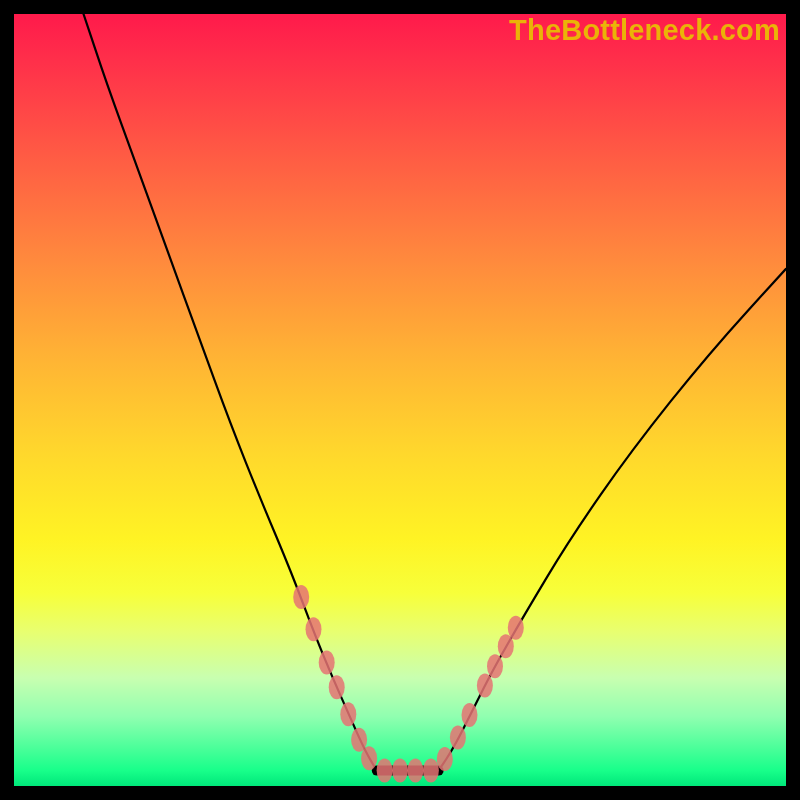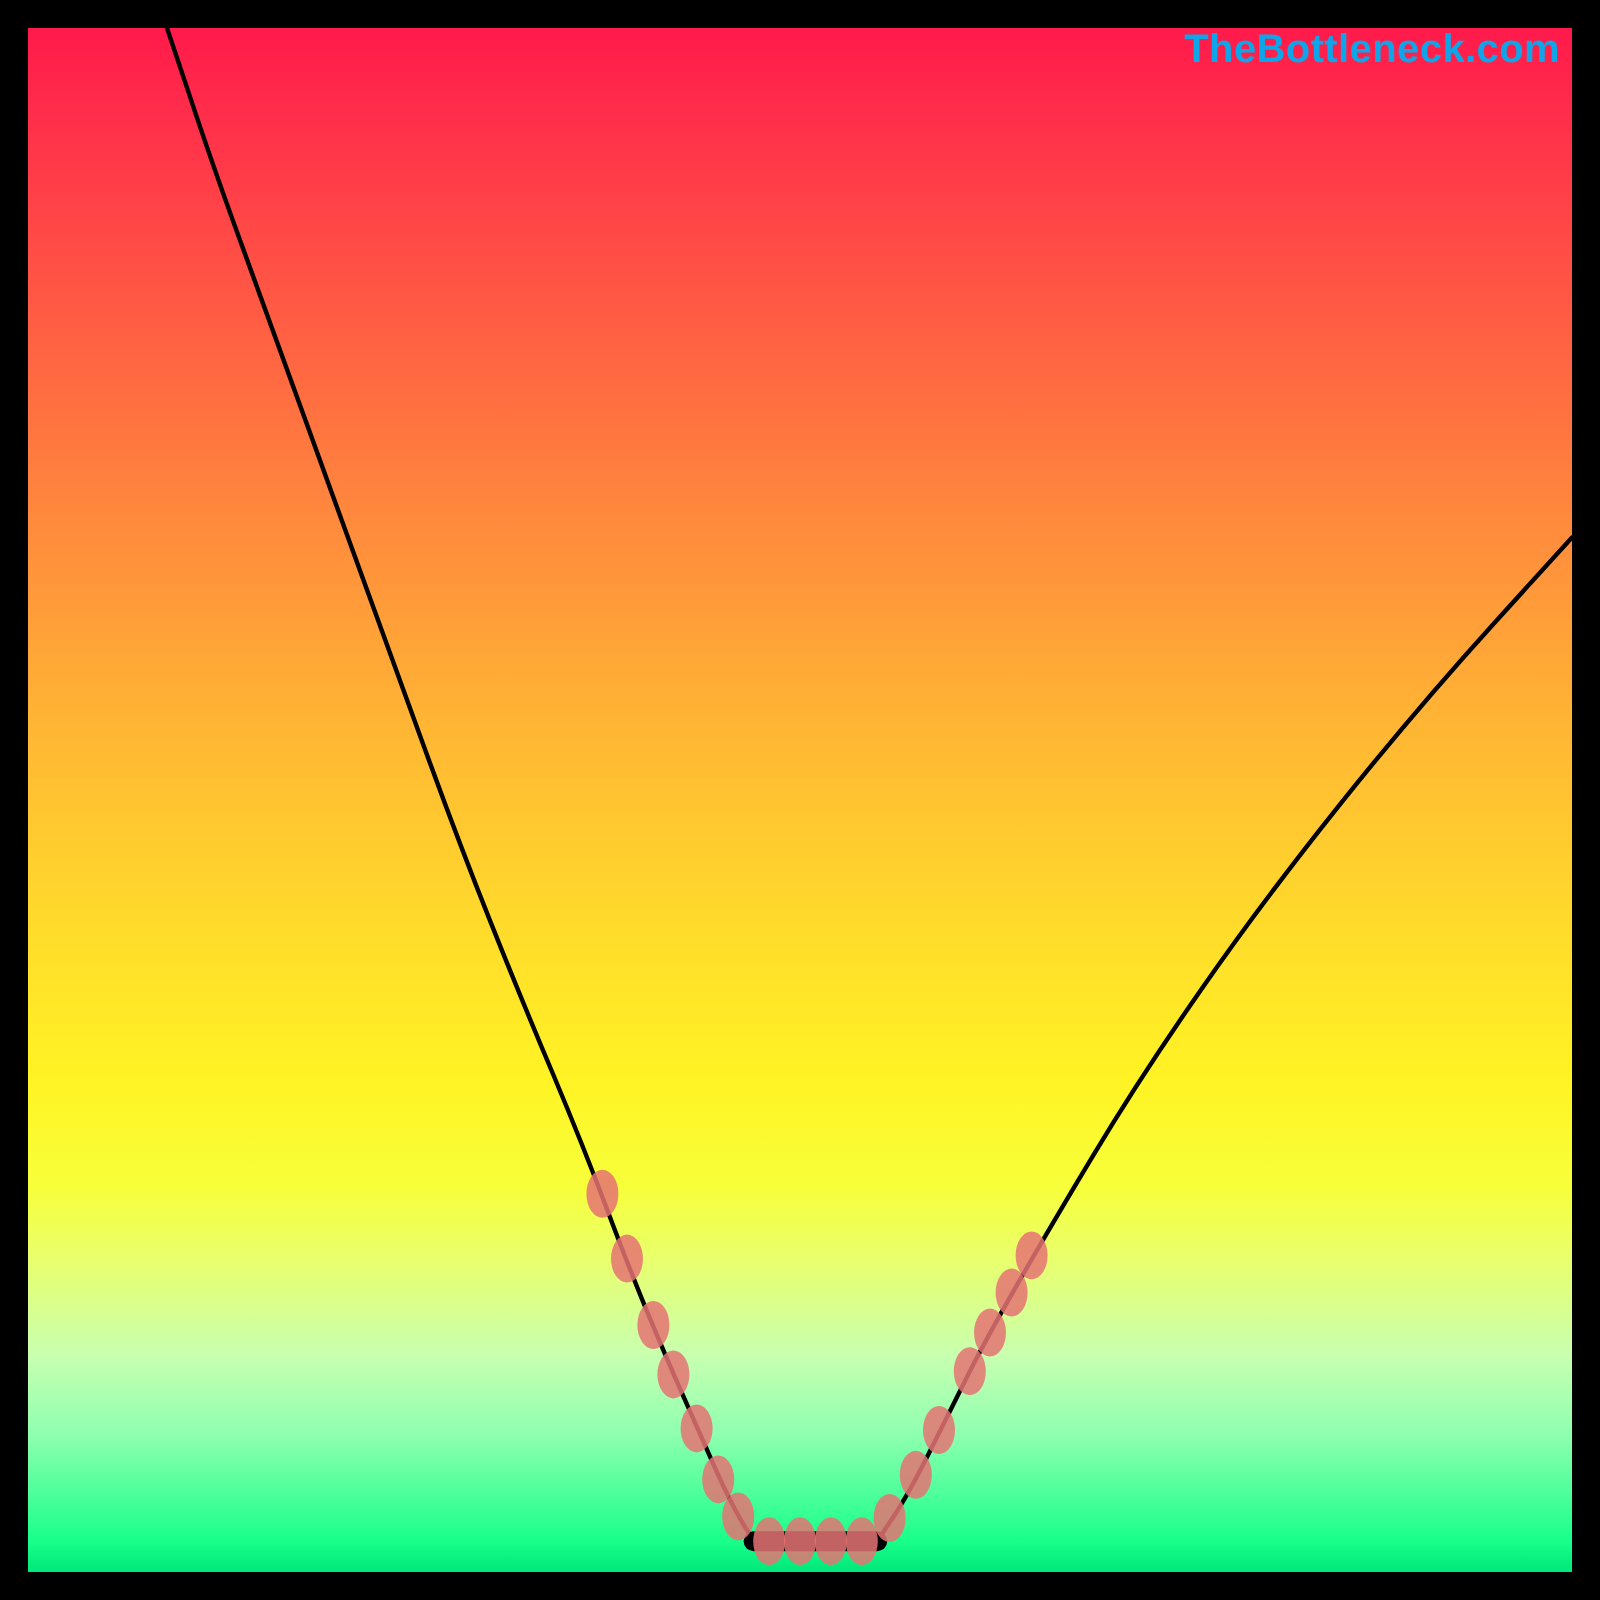--- a/index.html
+++ b/index.html
@@ -44,23 +44,23 @@
       #90ffb0 91%,
       #4cff9a 95%,
       #18ff8a 98%,
       #00e77a 100%
     );
   }
   .watermark {
     position: absolute;
     top: 0px;
     right: 6px;
-    font-size: 20px;
+    font-size: 29px;
     font-weight: 600;
-    color: #0ea5e9;
+    color: #eab308;
     letter-spacing: 0.2px;
     user-select: none;
   }
   svg.curve {
     position: absolute;
     inset: 0;
     width: 100%;
     height: 100%;
   }
   .marker {

